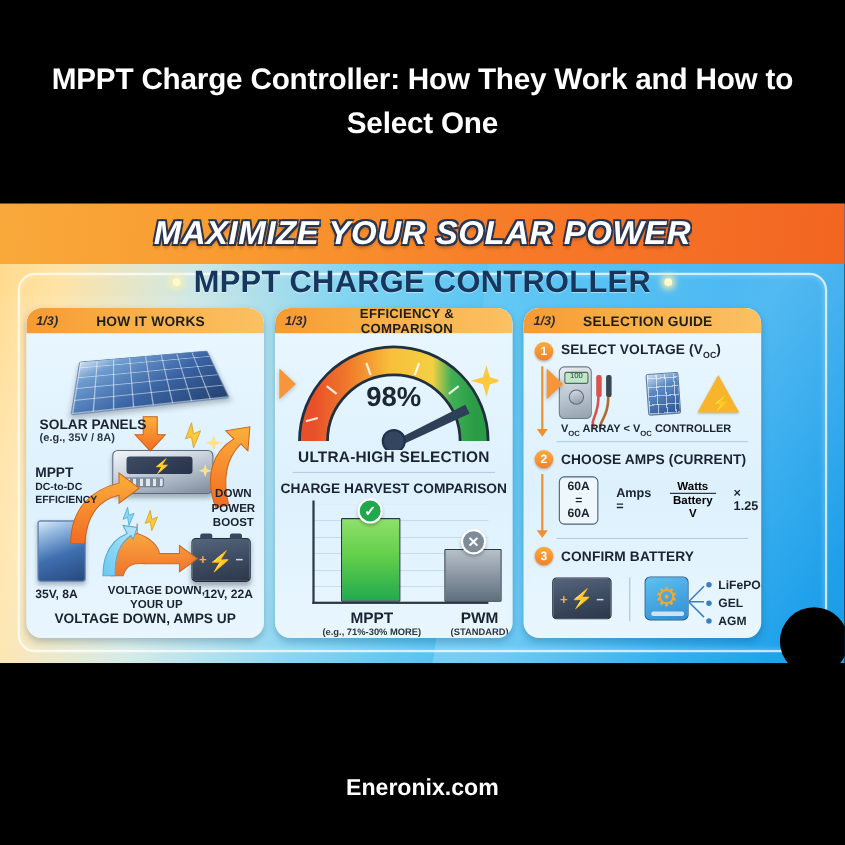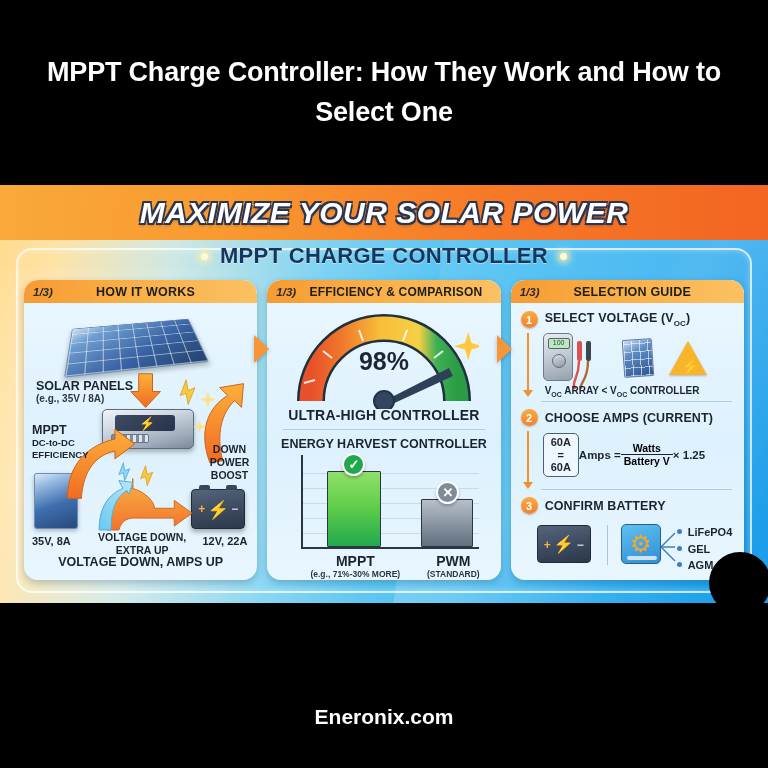--- a/index.html
+++ b/index.html
@@ -59,32 +59,32 @@
     position:absolute; left:16px; top:63px; width:736px; height:345px;
     border:2px solid rgba(255,255,255,.75);
     border-radius:16px;
     box-shadow:0 0 6px rgba(255,255,255,.35) inset;
   }
   .subtitle-wrap {
     position:absolute; left:0; top:53px; width:768px; height:36px;
     display:flex; align-items:center; justify-content:center; gap:0;
   }
   .subtitle {
-    font-size:22px; font-weight:bold; color:#17365d;
+    font-size:28px; font-weight:bold; color:#17365d;
     letter-spacing:0.3px; padding:0 12px;
     text-shadow:0 1px 1px rgba(255,255,255,.5);
   }
   .dot {
     width:7px; height:7px; border-radius:50%;
     background:#fff9d0; box-shadow:0 0 7px 3px rgba(255,240,170,.95);
   }
 
   
   .panels {
-    position:absolute; left:24px; top:95px; width:720px; height:300px;
+    position:absolute; left:24px; top:95px; width:668px; height:300px;
     display:flex; gap:10px;justify-content:center;
   }
   .panel {
     position:relative; flex:1;
     background:linear-gradient(180deg,#eaf7ff 0%,#ddf1fd 55%,#e9f6fe 100%);
     border-radius:14px;
     box-shadow:0 3px 7px rgba(10,50,90,.25);
     overflow:hidden;
   }
   .panel-head {
@@ -247,21 +247,21 @@
   }
   .step-title { font-size:12.5px; font-weight:bold; color:#1b2330; letter-spacing:0.1px; }
   .step-title .sub { font-size:8px; vertical-align:sub; }
   .s-divider { position:absolute; left:30px; right:12px; height:1px; background:rgba(90,140,180,.35); }
   .down-arrow { position:absolute; left:16px; width:2px; background:#f0912f; }
   .down-arrow:after {
     content:""; position:absolute; left:-4px; bottom:-6px;
     border-left:5px solid transparent; border-right:5px solid transparent;
     border-top:7px solid #f0912f;
   }
-  .formula-row { position:absolute; display:flex; align-items:center; gap:0; }
+  .formula-row { position:absolute; display:flex; align-items:center; gap:16px; }
   .chip {
     border:1.5px solid #4a6275; border-radius:5px; background:#eef7fd;
     padding:2px 7px; text-align:center; font-size:11px; font-weight:bold;
     color:#1b2330; line-height:1.15;
   }
   .frac { display:inline-block; text-align:center; vertical-align:middle; }
   .frac .num { font-size:10.5px; font-weight:bold; border-bottom:1.6px solid #1b2330; padding:0 3px; }
   .frac .den { font-size:10.5px; font-weight:bold; padding:0 3px; }
   .eq { font-size:11.5px; font-weight:bold; color:#1b2330; }
   .voc-note { position:absolute; font-size:10px; font-weight:bold; color:#1b2330; }
@@ -407,21 +407,21 @@
           <div class="lab lab-solar">SOLAR PANELS</div>
           <div class="lab lab-solar-sub">(e.g., 35V / 8A)</div>
           <div class="lab lab-mppt">MPPT</div>
           <div class="lab lab-mppt-sub" style="white-space:pre-line">DC-to-DC
 EFFICIENCY</div>
           <div class="lab lab-extra" style="white-space:pre-line">DOWN
 POWER
 BOOST</div>
           <div class="lab lab-35">35V, 8A</div>
           <div class="lab lab-vdown" style="white-space:pre-line">VOLTAGE DOWN,
-EXTRA UP</div>
+YOUR UP</div>
           <div class="lab lab-12">12V, 22A</div>
           <div class="lab lab-bottom">VOLTAGE DOWN, AMPS UP</div>
         </div>
       </div>
 
       <div class="panel">
         <div class="panel-head">
           <span class="panel-step">1/3)</span>
           <span class="panel-title tight">EFFICIENCY &amp; COMPARISON</span>
         </div>
@@ -447,23 +447,23 @@
                 <line x1="70" y1="17" x2="74" y2="28"></line>
                 <line x1="118" y1="17" x2="114" y2="28"></line>
                 <line x1="154" y1="38" x2="145" y2="45"></line>
               </g>
               <path d="M95 88 L160 55 L164 63 L99 93 Z" fill="#2e4057"></path>
               <circle cx="95" cy="88" r="10" fill="#33465f" stroke="#22324a" stroke-width="2"></circle>
               <path d="M176 30 l3.2 -11 l3.2 11 l11 3.2 l-11 3.2 l-3.2 11 l-3.2 -11 l-11 -3.2 z" fill="#ffc83d"></path>
             </svg>
           </div>
           <div class="gauge-pct">98%</div>
-          <div class="uhe">ULTRA-HIGH CONTROLLER</div>
+          <div class="uhe">ULTRA-HIGH SELECTION</div>
           <div class="divider"></div>
-          <div class="ehc">ENERGY HARVEST CONTROLLER</div>
+          <div class="ehc">CHARGE HARVEST COMPARISON</div>
 
           <div class="chart">
             <div class="chart-grid"></div>
             <div class="axis-y"></div>
             <div class="axis-x"></div>
             <div class="bar bar-mppt"></div>
             <div class="bar bar-pwm"></div>
             <div class="badge badge-ok">✓</div>
             <div class="badge badge-no">✕</div>
           </div>

